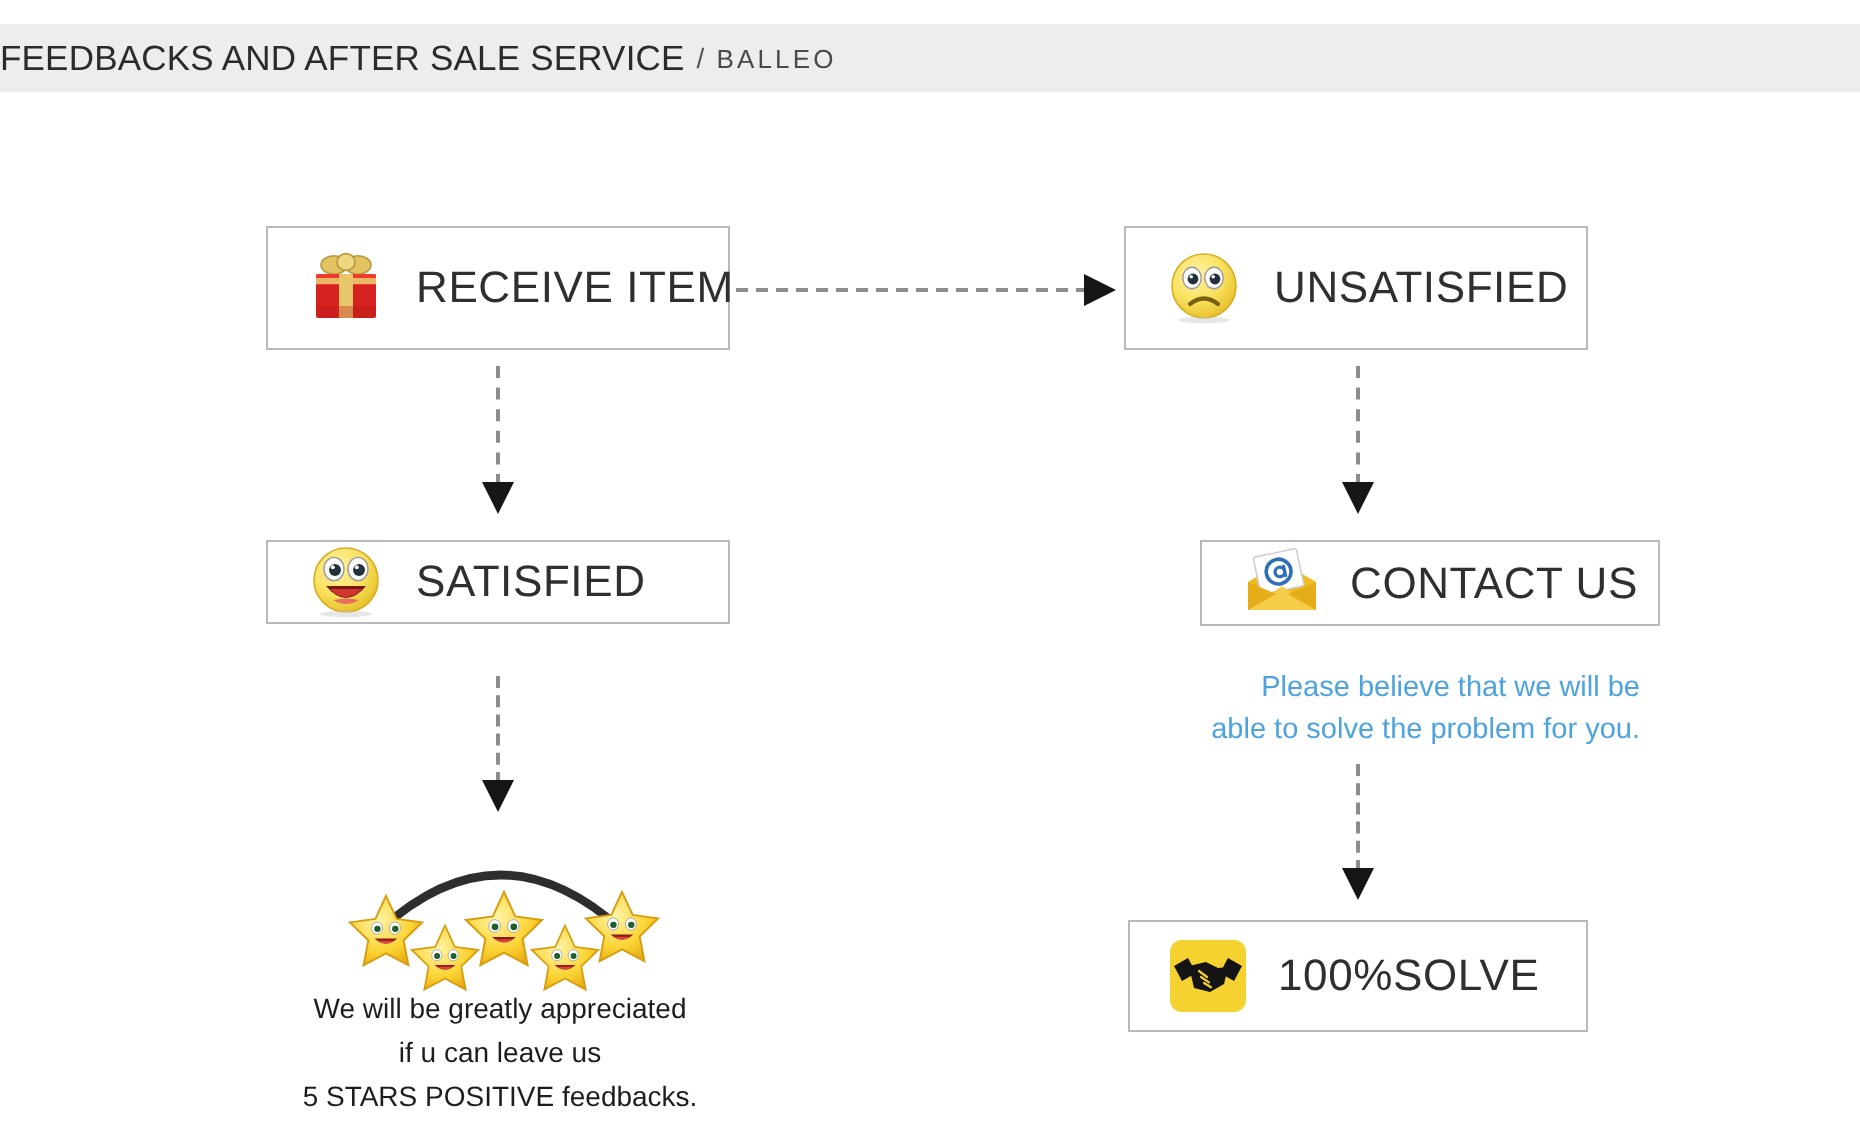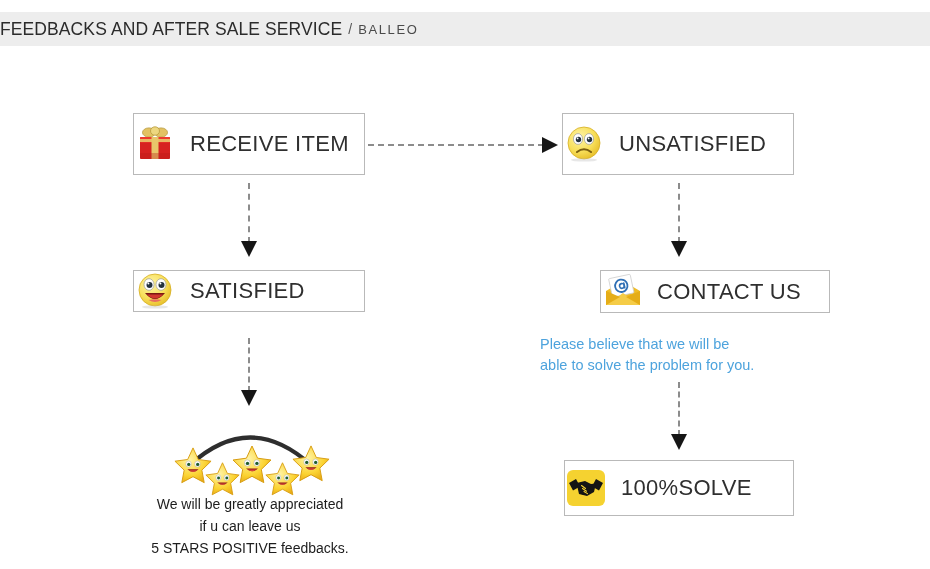--- a/index.html
+++ b/index.html
@@ -46,20 +46,21 @@
   }
 
   
   .node-box {
     position: absolute;
     background: #ffffff;
     border: 1px solid #b9b9b9;
     box-sizing: border-box;
     display: flex;
     align-items: center;
+    padding-left: 18px;
   }
   .node-label {
     font-size: 22px;
     color: #2f2f2f;
     letter-spacing: 0.3px;
     white-space: pre;
     margin-left: 14px;
   }
   .node-icon {
     width: 42px;
@@ -118,21 +119,21 @@
   #arrow-unsat-contact { left: 670px; top: 183px; width: 18px; height: 74px; }
   #arrow-sat-stars     { left: 240px; top: 338px; width: 18px; height: 68px; }
   #arrow-contact-solve { left: 670px; top: 382px; width: 18px; height: 68px; }
 
   
   .blue-note {
     position: absolute;
     left: 540px;
     top: 334px;
     width: 280px;
-    text-align: left;
+    text-align: right;
     font-size: 14.5px;
     line-height: 21px;
     color: #4da3dd;
   }
 
   
   .stars-group {
     position: absolute;
     left: 168px;
     top: 408px;

